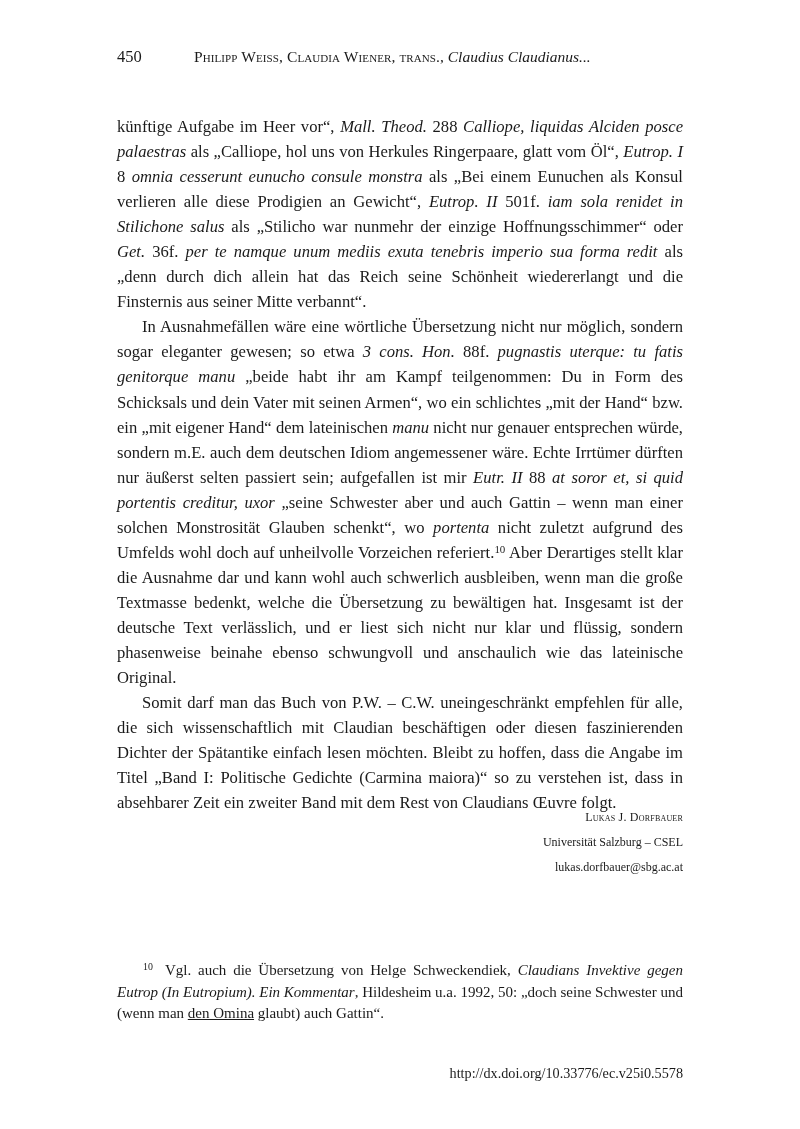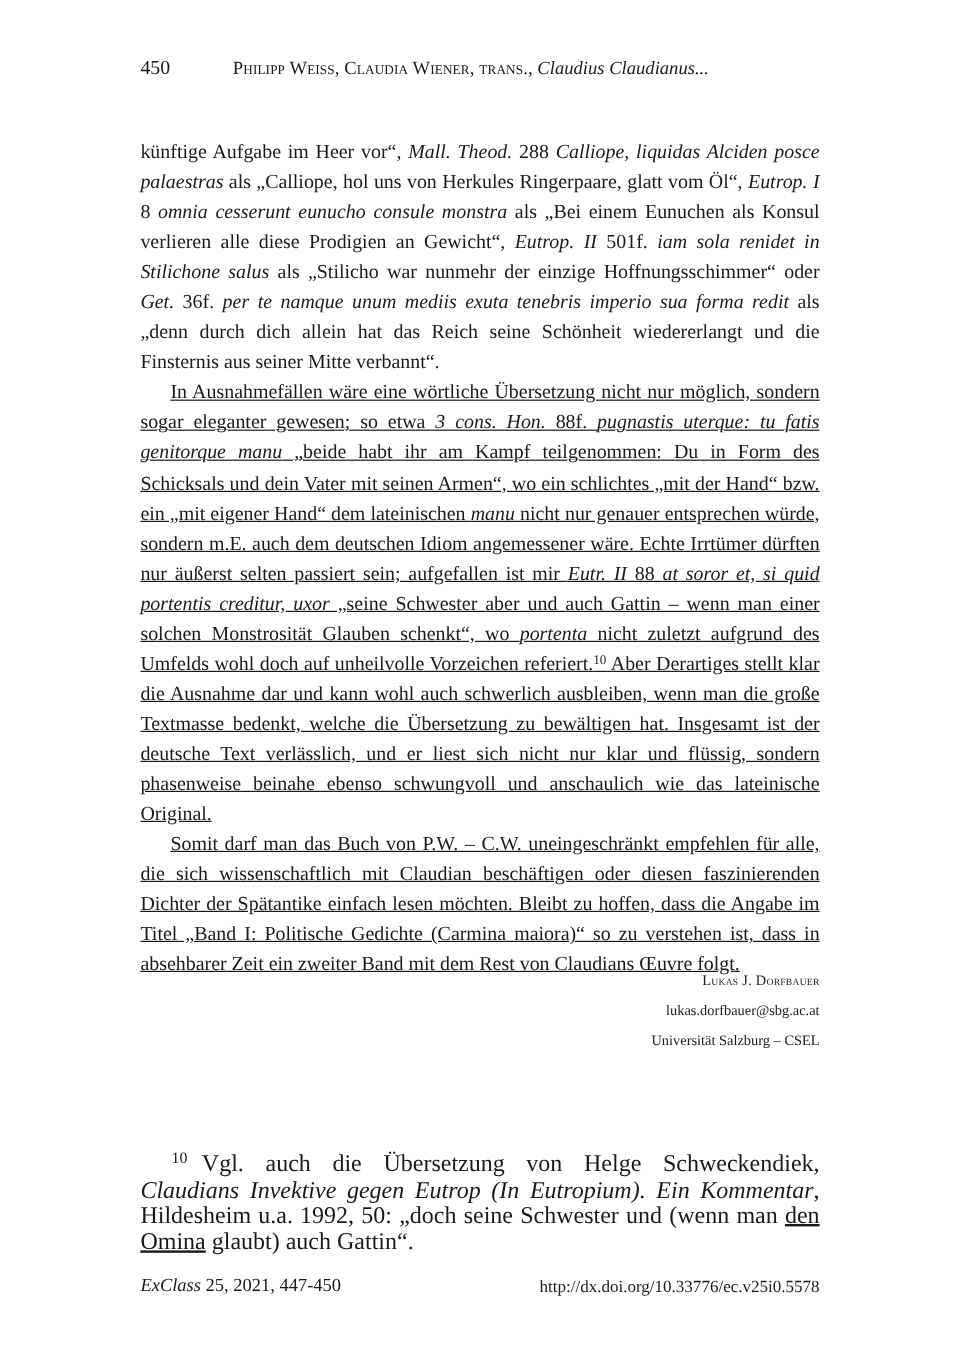--- a/index.html
+++ b/index.html
@@ -57,21 +57,20 @@
     line-height: 25.05px;
     text-align: justify;
     text-justify: inter-word;
     hyphens: manual;
   }
   .body-block p {
     margin: 0;
   }
   .body-block p.indent {
     text-indent: 25px;
-    text-decoration: underline;
   }
   .it { font-style: italic; margin-top: 26px; }
   sup.fnref {
     font-size: 0.66em;
     vertical-align: 0.45em;
     line-height: 0;
   }
 
   
   .signature {
@@ -87,21 +86,21 @@
     font-variant: small-caps;
     letter-spacing: 0.2px;
   }
 
   
   .footnote-area {
     position: absolute;
     left: 117px;
     top: 958px;
     width: 566px;
-    font-size: 20px;
+    font-size: 15px;
     line-height: 21.6px;
     text-align: justify;
   }
   .footnote-area p { margin: 0; }
   .fn-marker {
     font-size: 0.66em;
     vertical-align: 0.5em;
     line-height: 0;
     margin-left: 26px;
     margin-right: 12px;
@@ -147,26 +146,25 @@
     <p><span>künftige Aufgabe im Heer vor“, </span><span class="it">Mall. Theod.</span><span> 288 </span><span class="it">Calliope, liquidas Alciden posce palaestras</span><span> als „Calliope, hol uns von Herkules Ringerpaare, glatt vom Öl“, </span><span class="it">Eutrop. I</span><span> 8 </span><span class="it">omnia cesserunt eunucho consule monstra</span><span> als „Bei einem Eunuchen als Konsul verlieren alle diese Prodigien an Gewicht“, </span><span class="it">Eutrop. II</span><span> 501f. </span><span class="it">iam sola renidet in Stilichone salus</span><span> als „Stilicho war nunmehr der einzige Hoffnungsschimmer“ oder </span><span class="it">Get.</span><span> 36f. </span><span class="it">per te namque unum mediis exuta tenebris imperio sua forma redit</span><span> als „denn durch dich allein hat das Reich seine Schönheit wiedererlangt und die Finsternis aus seiner Mitte verbannt“.</span></p>
 
     <p class="indent"><span>In Ausnahmefällen wäre eine wörtliche Übersetzung nicht nur möglich, sondern sogar eleganter gewesen; so etwa </span><span class="it">3 cons. Hon.</span><span> 88f. </span><span class="it">pugnastis uterque: tu fatis genitorque manu</span><span> „beide habt ihr am Kampf teilgenommen: Du in Form des Schicksals und dein Vater mit seinen Armen“, wo ein schlichtes „mit der Hand“ bzw. ein „mit eigener Hand“ dem lateinischen </span><span class="it">manu</span><span> nicht nur genauer entsprechen würde, sondern m.E. auch dem deutschen Idiom angemessener wäre. Echte Irrtümer dürften nur äußerst selten passiert sein; aufgefallen ist mir </span><span class="it">Eutr. II</span><span> 88 </span><span class="it">at soror et, si quid portentis creditur, uxor</span><span> „seine Schwester aber und auch Gattin – wenn man einer solchen Monstrosität Glauben schenkt“, wo </span><span class="it">portenta</span><span> nicht zuletzt aufgrund des Umfelds wohl doch auf unheilvolle Vorzeichen referiert.</span><sup class="fnref">10</sup><span> Aber Derartiges stellt klar die Ausnahme dar und kann wohl auch schwerlich ausbleiben, wenn man die große Textmasse bedenkt, welche die Übersetzung zu bewältigen hat. Insgesamt ist der deutsche Text verlässlich, und er liest sich nicht nur klar und flüssig, sondern phasenweise beinahe ebenso schwungvoll und anschaulich wie das lateinische Original.</span></p>
 
     <p class="indent"><span>Somit darf man das Buch von P.W. – C.W. uneingeschränkt empfehlen für alle, die sich wissenschaftlich mit Claudian beschäftigen oder diesen faszinierenden Dichter der Spätantike einfach lesen möchten. Bleibt zu hoffen, dass die Angabe im Titel „Band I: Politische Gedichte (Carmina maiora)“ so zu verstehen ist, dass in absehbarer Zeit ein zweiter Band mit dem Rest von Claudians Œuvre folgt.</span></p>
 
   </div>
 
   <div class="signature">
     <div class="sig-name">Lukas J. Dorfbauer</div>
+    <div>Universität Salzburg – CSEL</div>
     <div>lukas.dorfbauer@sbg.ac.at</div>
-    <div>Universität Salzburg – CSEL</div>
   </div>
 
   <div class="footnote-area">
     <p><sup class="fn-marker">10</sup><span>Vgl. auch die Übersetzung von Helge Schweckendiek, </span><span class="it">Claudians Invektive gegen Eutrop (In Eutropium). Ein Kommentar</span><span>, Hildesheim u.a. 1992, 50: „doch seine Schwester und (wenn man </span><span class="fn-underline">den Omina</span><span> glaubt) auch Gattin“.</span></p>
   </div>
 
   <div class="footer">
-    <span class="footer-left"><span class="it">ExClass</span><span> 25, 2021, 447-450</span></span>
     <span class="footer-right">http://dx.doi.org/10.33776/ec.v25i0.5578</span>
   </div>
 
 </div>
 
 </body></html>

